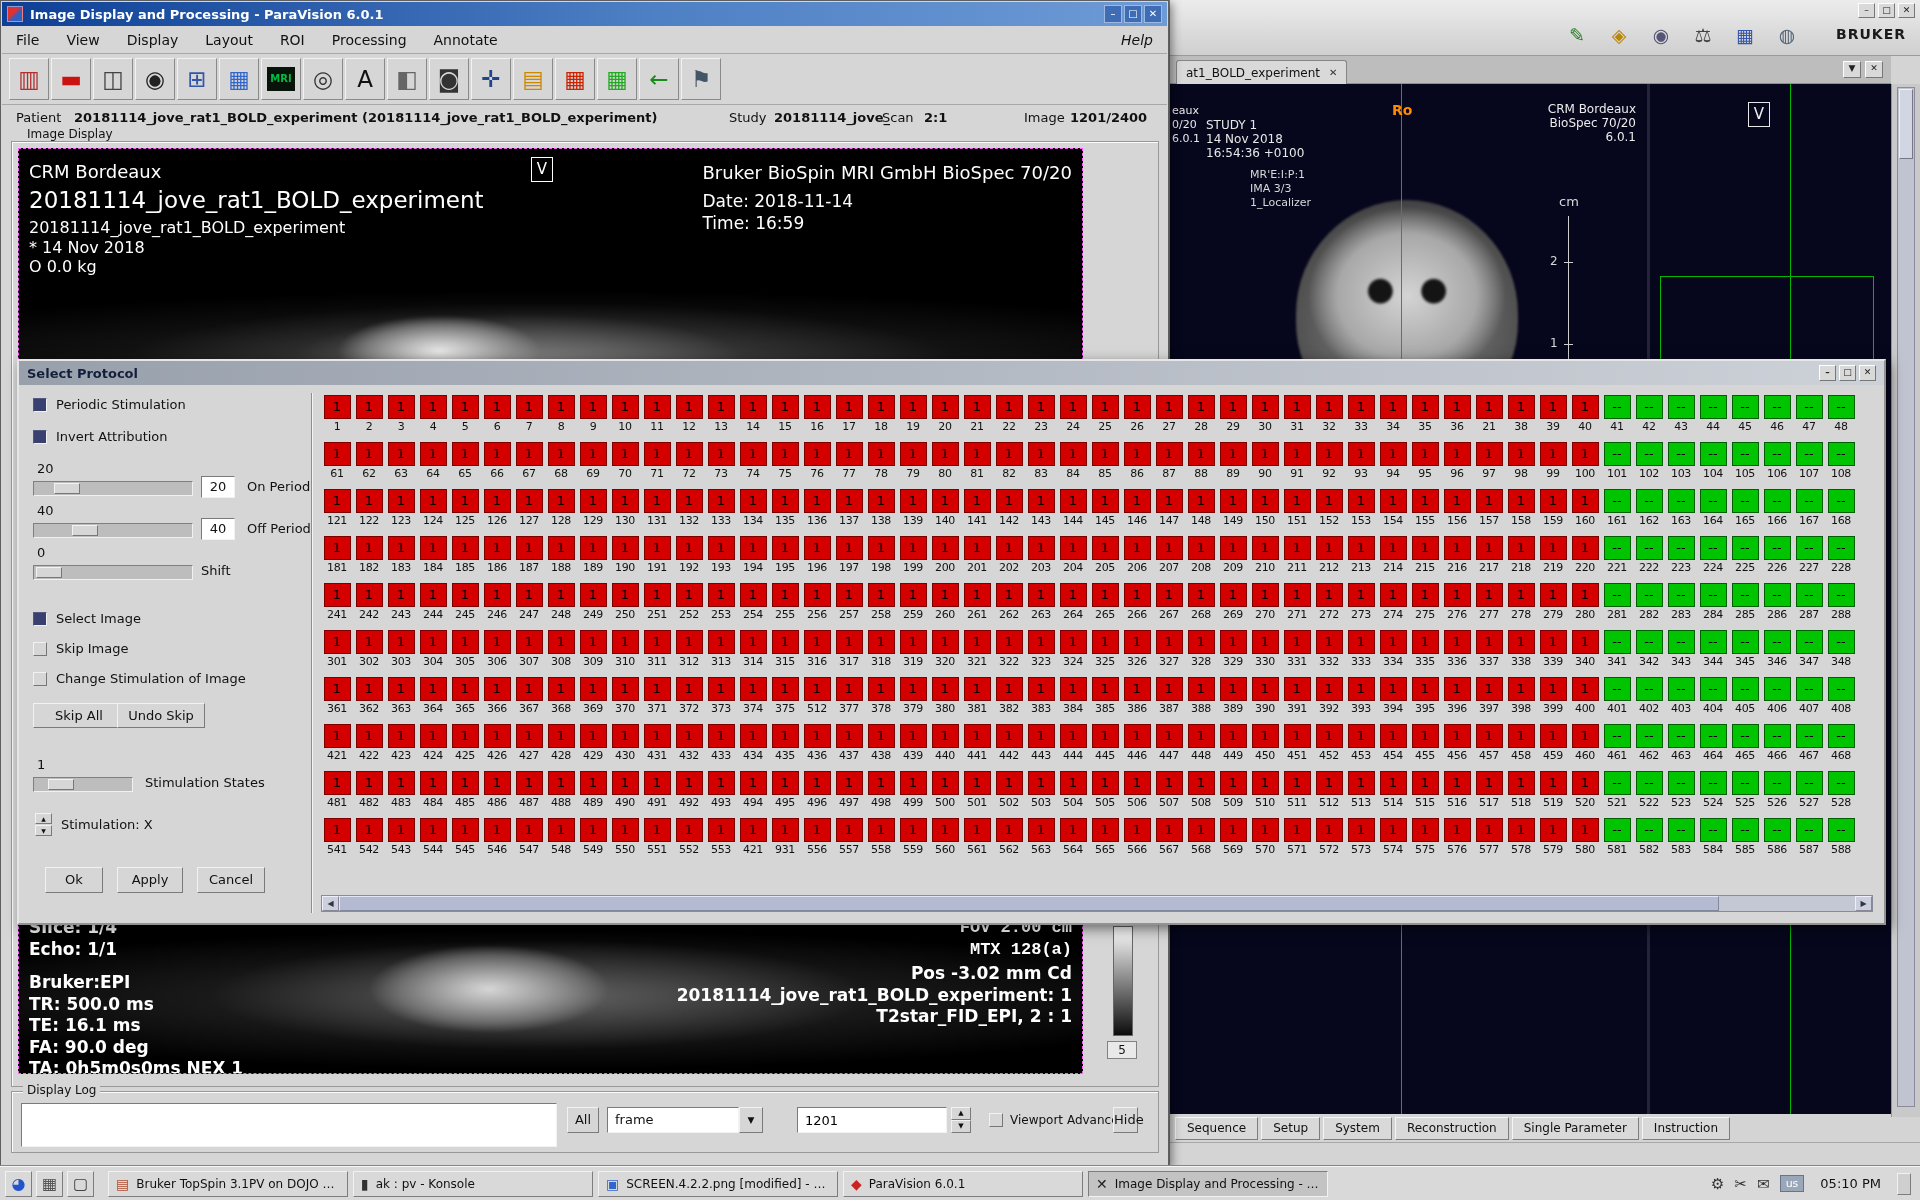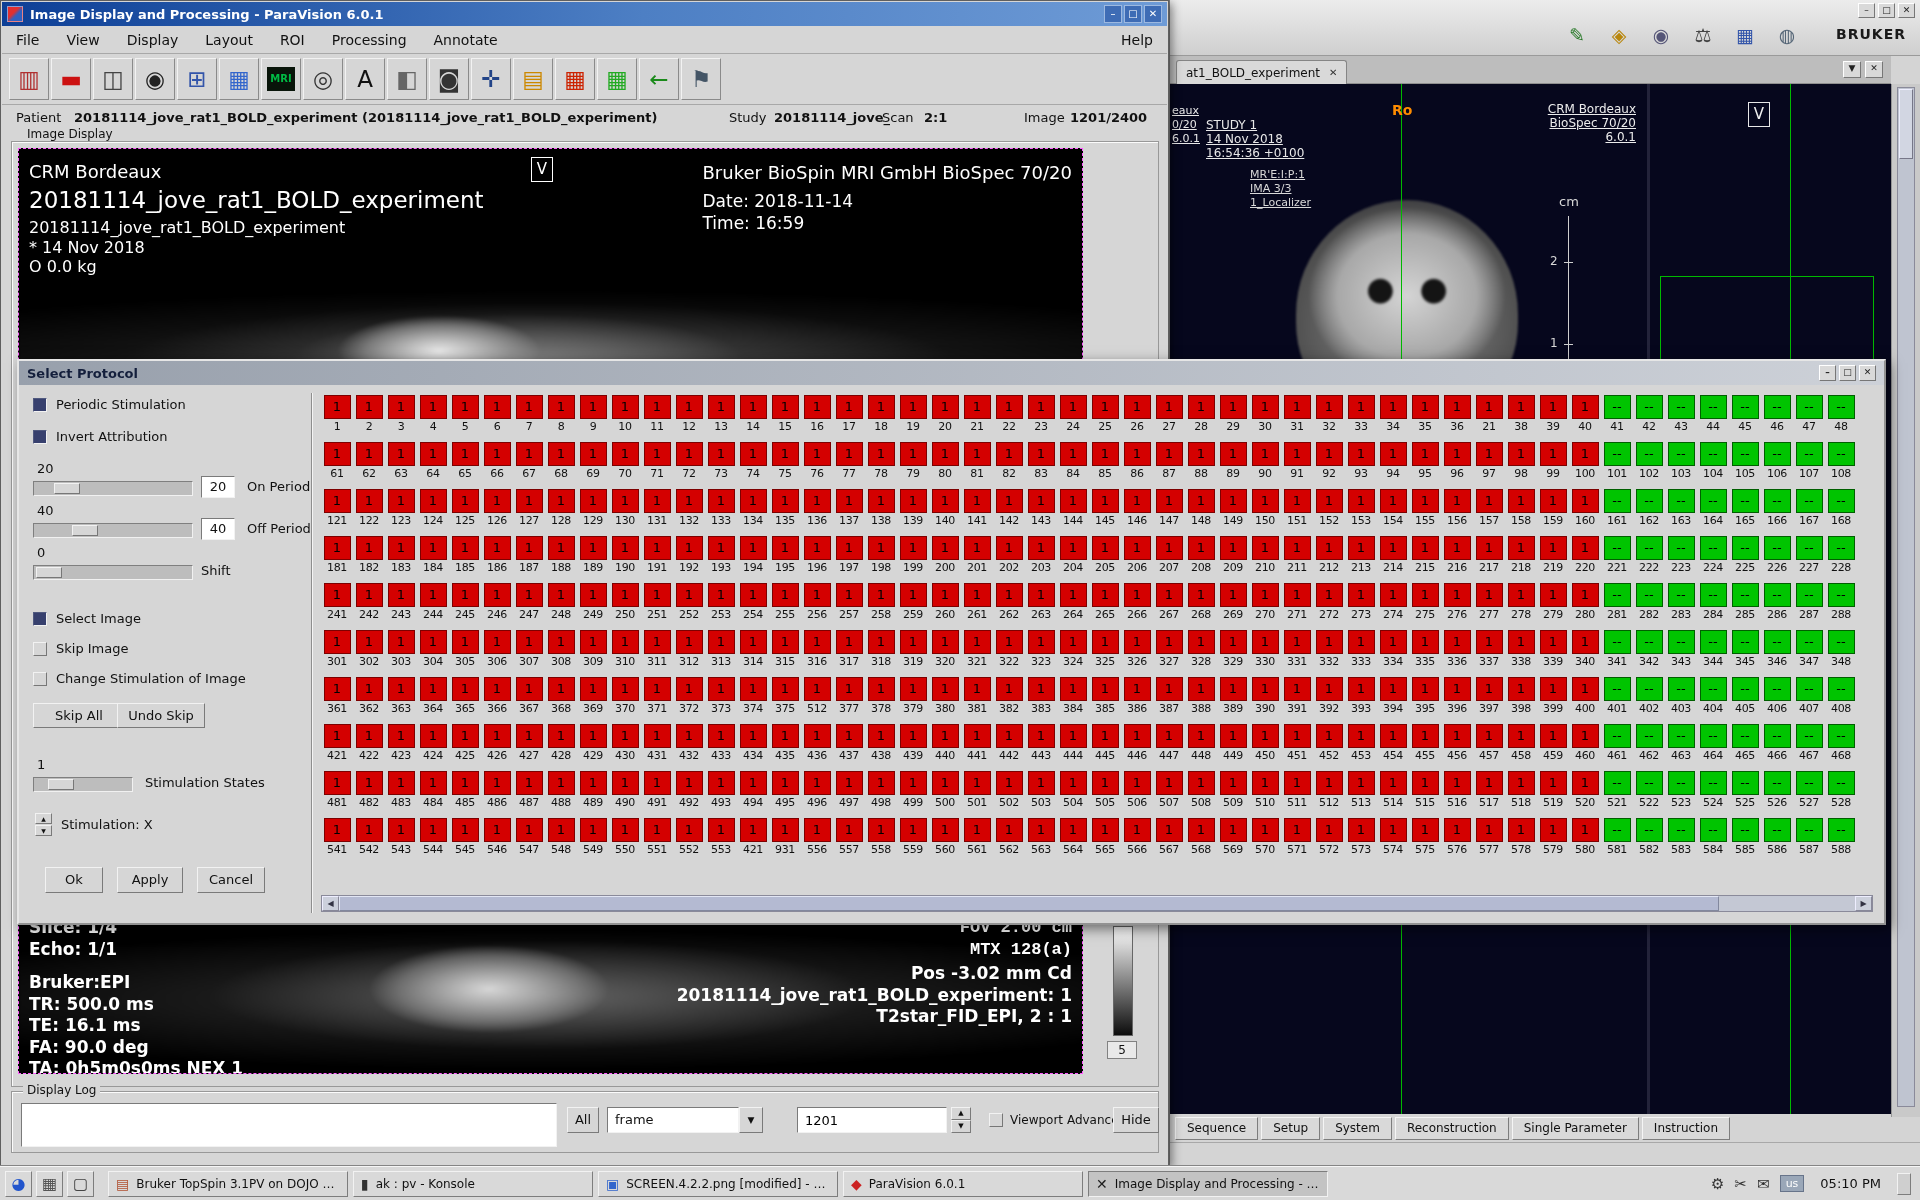--- a/index.html
+++ b/index.html
@@ -23,21 +23,21 @@
   .rw-iconbtn{width:30px;height:30px;display:flex;align-items:center;justify-content:center;font-size:19px;
               background:transparent;}
   .rw-logo{position:absolute;right:14px;top:26px;font-size:14px;font-weight:bold;letter-spacing:1px;color:#1a1a1a;}
   .rw-tabbar{position:absolute;left:0;top:56px;right:29px;height:28px;background:#bdbdbd;border-bottom:1px solid #8f8f8f;}
   .rw-tab{position:absolute;left:6px;top:4px;height:24px;background:#d9d9d9;border:1px solid #858585;border-bottom:none;
           border-radius:3px 3px 0 0;padding:0 9px;font-size:12px;display:flex;gap:9px;align-items:center;}
   .tab-x{font-size:10px;color:#333;}
   .rw-tabctl{position:absolute;right:8px;top:5px;display:flex;gap:4px;}
   .rw-tabctl .winbtn{width:18px;height:17px;}
   .rw-viewport{position:absolute;left:0;top:84px;width:722px;height:1030px;background:#06071d;overflow:hidden;}
-  .rw-viewport .ov-line{line-height:14px;text-decoration:underline;}
+  .rw-viewport .ov-line{line-height:14px;}
   .clipped{position:absolute;left:2px;top:20px;color:#e8e8e8;font-size:11px;}
   .study{position:absolute;left:36px;top:34px;color:#e8e8e8;font-size:12px;}
   .series{position:absolute;left:80px;top:84px;color:#d8d8d8;font-size:11px;}
   .ro-label{position:absolute;left:222px;top:18px;color:#ff8c00;font-weight:bold;font-size:14px;z-index:3;}
   .vp1-topright{position:absolute;left:320px;top:18px;width:146px;text-align:right;color:#ececec;font-size:12px;}
   .rat-head{position:absolute;left:126px;top:116px;width:222px;height:228px;border-radius:50% 50% 46% 46%;
     background:
       radial-gradient(circle 20px at 38% 40%, #141414 55%, transparent 68%),
       radial-gradient(circle 20px at 62% 40%, #141414 55%, transparent 68%),
       radial-gradient(ellipse 60% 52% at 50% 42%, #d4d4d4, #a8a8a8 52%, transparent 74%),
@@ -71,21 +71,21 @@
   .mw-titlebar{position:absolute;left:1px;top:1px;right:1px;height:24px;
                background:linear-gradient(90deg,#0d3f96,#4d7fc4 55%,#6e9bd6);
                display:flex;align-items:center;gap:7px;padding:0 5px;}
   .app-icon{width:16px;height:16px;background:linear-gradient(135deg,#e03030 40%,#3060c0 60%);border:1px solid rgba(255,255,255,.4);}
   .mw-title{flex:1;color:#fff;font-size:13px;font-weight:bold;white-space:nowrap;}
   .mw-titlebar .winbtn{width:18px;height:18px;background:#3e6cb5;border:1px solid #9db9e0;color:#fff;font-size:10px;line-height:16px;}
   .mw-menubar{position:absolute;left:1px;top:25px;right:1px;height:28px;border-bottom:1px solid #a8a8a8;
               display:flex;align-items:center;padding:0 14px;font-size:14px;}
   #menu-items{display:flex;gap:27px;}
   .menu-item{cursor:default;}
-  .menu-help{margin-left:auto;}
+  .menu-help{margin-left:auto;font-style:italic;}
   .mw-toolbar{position:absolute;left:1px;top:53px;right:1px;height:51px;border-bottom:1px solid #a8a8a8;
               display:flex;align-items:center;gap:2px;padding:0 7px;}
   .tb-btn{width:40px;height:42px;background:#d6d6d6;border:1px solid;border-color:#f2f2f2 #8a8a8a #8a8a8a #f2f2f2;
           display:flex;align-items:center;justify-content:center;}
   .tb-glyph{font-size:23px;line-height:1;}
   .tb-glyph.txt{font-size:10px;font-weight:bold;background:#081409;padding:7px 3px;}
   .mw-infobar{position:absolute;left:1px;top:104px;right:1px;height:26px;font-size:13px;}
   .mw-infobar span{position:absolute;top:0;line-height:26px;white-space:nowrap;}
   .ib-val{font-weight:bold;}
   .mw-group{position:absolute;left:10px;top:140px;width:1148px;height:946px;border:1px solid #989898;
@@ -131,21 +131,21 @@
   .dl-text{position:absolute;left:20px;top:1102px;width:536px;height:44px;}
   .dl-all{position:absolute;left:566px;top:1106px;width:32px;height:26px;line-height:24px;}
   .dl-combo-field{position:absolute;left:606px;top:1106px;width:132px;height:26px;font-size:13px;
                   padding:4px 7px;background:#fff;}
   .dl-combo-btn{position:absolute;left:738px;top:1106px;width:24px;height:26px;font-size:9px;line-height:24px;}
   .dl-input{position:absolute;left:796px;top:1106px;width:150px;height:26px;font-size:13px;padding:0 7px;
             font-family:"DejaVu Sans",sans-serif;outline:none;}
   .dl-spin-up{position:absolute;left:950px;top:1106px;width:20px;height:13px;font-size:7px;line-height:11px;}
   .dl-spin-dn{position:absolute;left:950px;top:1119px;width:20px;height:13px;font-size:7px;line-height:11px;}
   .dl-chk{position:absolute;left:988px;top:1106px;height:26px;display:flex;align-items:center;gap:7px;font-size:12px;}
-  .dl-hide{position:absolute;left:1112px;top:1106px;width:46px;height:26px;line-height:24px;}
+  .dl-hide{position:absolute;left:1112px;top:1106px;width:25px;height:26px;line-height:24px;}
 
   
   .chk{display:flex;align-items:center;gap:9px;font-size:13px;}
   .chkbox{width:14px;height:14px;flex:0 0 14px;background:#d6d6d6;border:1px solid;
           border-color:#f2f2f2 #777 #777 #f2f2f2;}
   .chkbox.checked{background:#37406e;border-color:#50597f #f2f2f2 #f2f2f2 #50597f;}
 
   
   #protocol-dialog{position:absolute;left:17px;top:359px;width:1869px;height:566px;background:#d6d6d6;
                    border:2px outset #e6e6e6;box-shadow:4px 4px 12px rgba(0,0,0,.5);z-index:10;}

